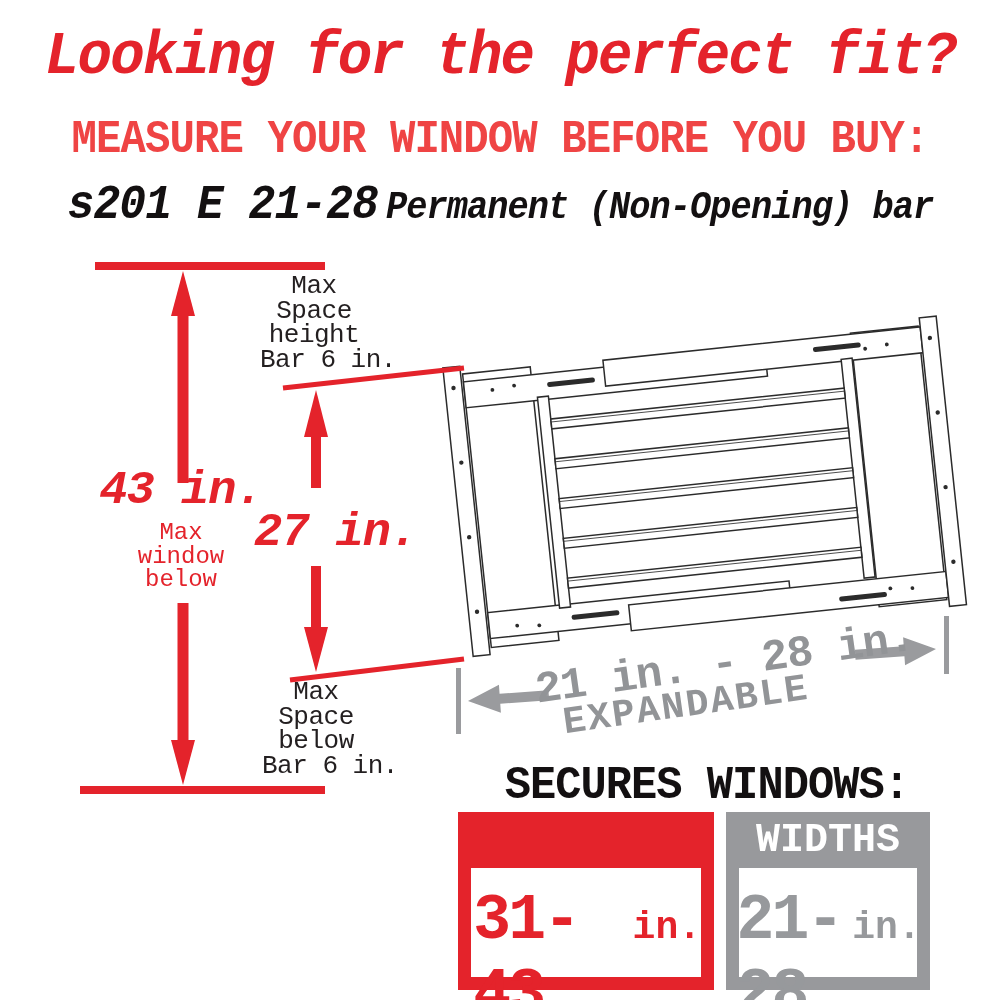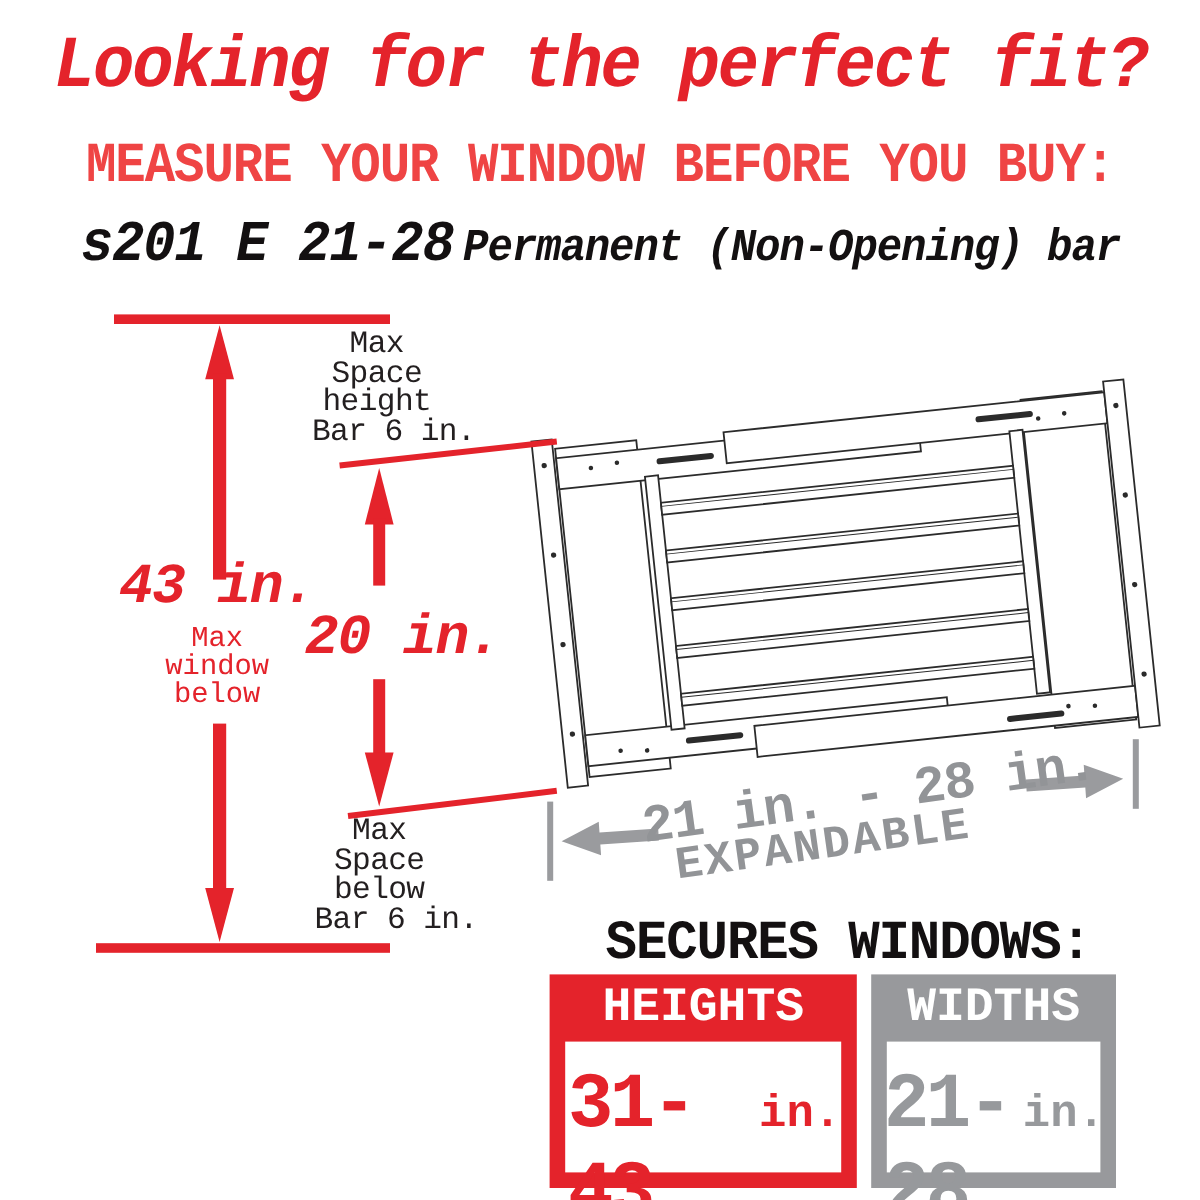--- a/index.html
+++ b/index.html
@@ -208,31 +208,30 @@
     <div>below</div>
     <div>Bar 6 in.</div>
   </div>
 
   <div class="abs overlay dim-big height-value">43 in.</div>
   <div class="abs overlay height-label">
     <div>Max</div>
     <div>window</div>
     <div>below</div>
   </div>
-  <div class="abs overlay dim-big bar-value">20 in.</div>
+  <div class="abs overlay dim-big bar-value">27 in.</div>
 
   <div class="abs overlay width-range">21 in. - 28 in.</div>
   <div class="abs overlay width-note">EXPANDABLE</div>
 
   <div class="abs secures-heading">
     <span class="squeeze">SECURES WINDOWS:</span>
   </div>
 
   <div class="abs spec-box heights-box">
-    <div class="box-label">HEIGHTS</div>
     <div class="box-inner">
       <span class="box-value">31-43</span>
       <span class="box-unit">in.</span>
     </div>
   </div>
 
   <div class="abs spec-box widths-box">
     <div class="box-label">WIDTHS</div>
     <div class="box-inner">
       <span class="box-value">21-28</span>

